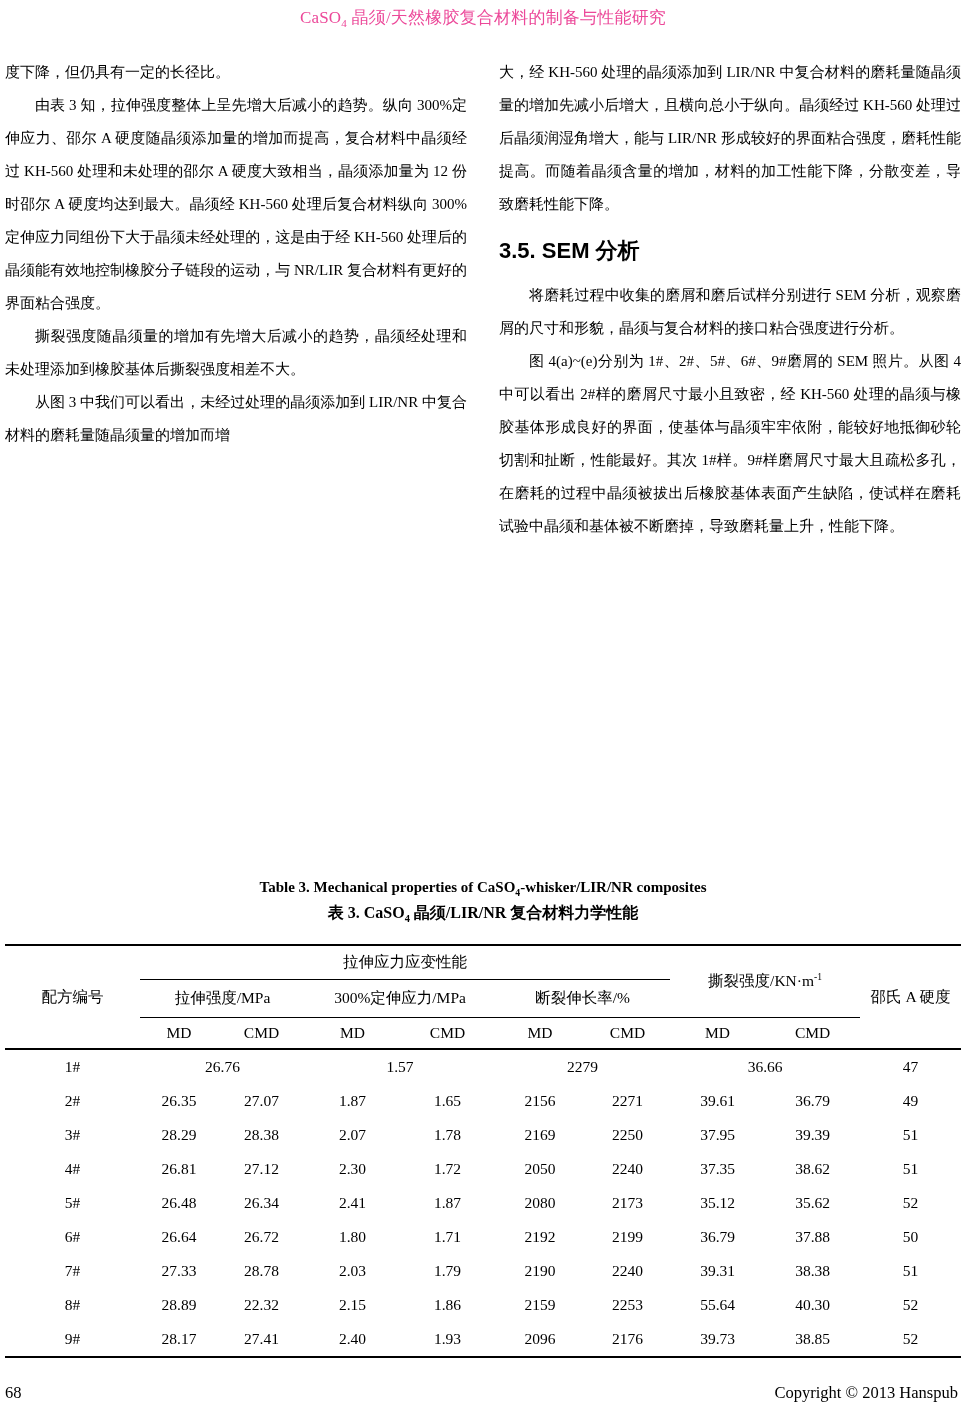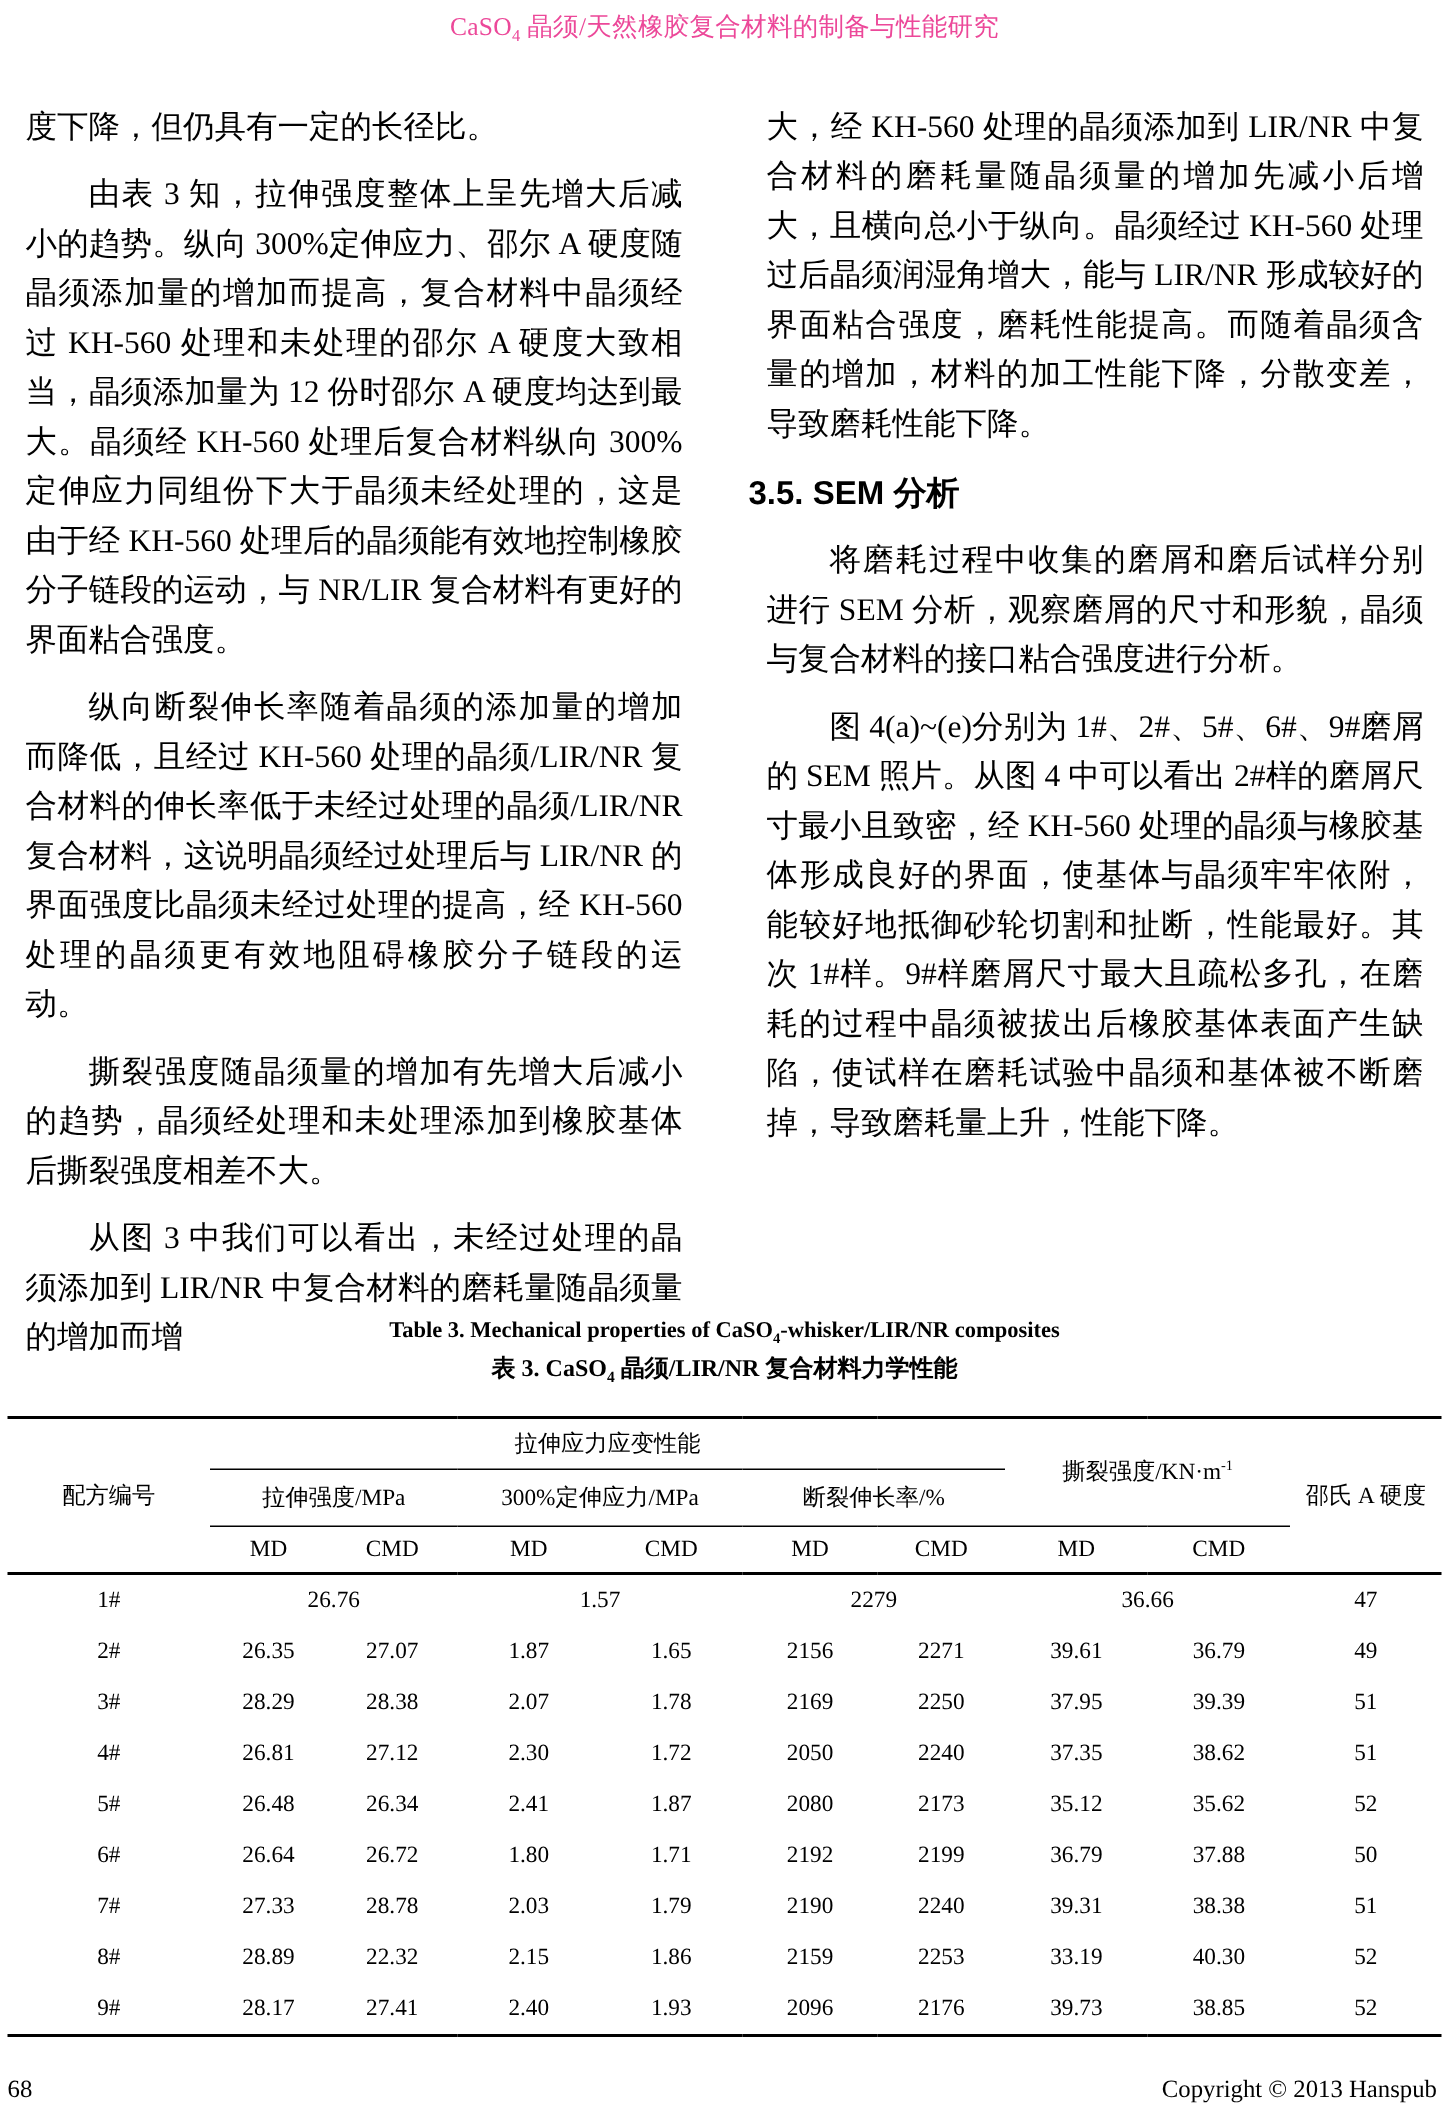--- a/index.html
+++ b/index.html
@@ -12,21 +12,21 @@
     position:absolute;top:6px;left:0;width:966px;text-align:center;
     font-size:17px;color:#ec4899;letter-spacing:.2px;
   }
   .page-header sub{font-size:.65em;}
   .content{
     position:absolute;top:56px;left:5px;width:956px;
     display:flex;gap:32px;
   }
   .col{width:462px;}
   .col p{
-    margin:12px;font-size:21px;line-height:33px;text-align:justify;
+    margin:0;font-size:15px;line-height:33px;text-align:justify;
     text-indent:2em;
   }
   .col p.cont{text-indent:0;}
   .col h3{
     margin:13px 0 12px 0;font-size:22px;line-height:33px;font-weight:bold;
     text-align:left;text-indent:0;
   }
   .col h3 sub{font-size:.65em;}
   .col h3 .zh{font-family:"Liberation Sans","DejaVu Sans",sans-serif;}
   .table-section{position:absolute;top:878px;left:5px;width:956px;}
@@ -60,21 +60,20 @@
 </style>
 </head>
 <body>
 
 <div class="page-header"><span>CaSO</span><sub>4</sub><span> 晶须/天然橡胶复合材料的制备与性能研究</span></div>
 
 <div class="content">
   <div class="col">
     <p class="cont">度下降，但仍具有一定的长径比。</p>
     <p>由表 3 知，拉伸强度整体上呈先增大后减小的趋势。纵向 300%定伸应力、邵尔 A 硬度随晶须添加量的增加而提高，复合材料中晶须经过 KH-560 处理和未处理的邵尔 A 硬度大致相当，晶须添加量为 12 份时邵尔 A 硬度均达到最大。晶须经 KH-560 处理后复合材料纵向 300%定伸应力同组份下大于晶须未经处理的，这是由于经 KH-560 处理后的晶须能有效地控制橡胶分子链段的运动，与 NR/LIR 复合材料有更好的界面粘合强度。</p>
-    <p>纵向断裂伸长率随着晶须的添加量的增加而降低，且经过 KH-560 处理的晶须/LIR/NR 复合材料的伸长率低于未经过处理的晶须/LIR/NR 复合材料，这说明晶须经过处理后与 LIR/NR 的界面强度比晶须未经过处理的提高，经 KH-560 处理的晶须更有效地阻碍橡胶分子链段的运动。</p>
     <p>撕裂强度随晶须量的增加有先增大后减小的趋势，晶须经处理和未处理添加到橡胶基体后撕裂强度相差不大。</p>
     <p>从图 3 中我们可以看出，未经过处理的晶须添加到 LIR/NR 中复合材料的磨耗量随晶须量的增加而增</p>
   </div>
   <div class="col">
     <p class="cont">大，经 KH-560 处理的晶须添加到 LIR/NR 中复合材料的磨耗量随晶须量的增加先减小后增大，且横向总小于纵向。晶须经过 KH-560 处理过后晶须润湿角增大，能与 LIR/NR 形成较好的界面粘合强度，磨耗性能提高。而随着晶须含量的增加，材料的加工性能下降，分散变差，导致磨耗性能下降。</p>
     <h3><span class="zh">3.5. SEM 分析</span></h3>
     <p>将磨耗过程中收集的磨屑和磨后试样分别进行 SEM 分析，观察磨屑的尺寸和形貌，晶须与复合材料的接口粘合强度进行分析。</p>
     <p>图 4(a)~(e)分别为 1#、2#、5#、6#、9#磨屑的 SEM 照片。从图 4 中可以看出 2#样的磨屑尺寸最小且致密，经 KH-560 处理的晶须与橡胶基体形成良好的界面，使基体与晶须牢牢依附，能较好地抵御砂轮切割和扯断，性能最好。其次 1#样。9#样磨屑尺寸最大且疏松多孔，在磨耗的过程中晶须被拔出后橡胶基体表面产生缺陷，使试样在磨耗试验中晶须和基体被不断磨掉，导致磨耗量上升，性能下降。</p>
   </div>
 </div>
@@ -201,21 +200,21 @@
         <td>51</td>
       </tr>
       <tr>
         <td>8#</td>
         <td>28.89</td>
         <td>22.32</td>
         <td>2.15</td>
         <td>1.86</td>
         <td>2159</td>
         <td>2253</td>
-        <td>33.19</td>
+        <td>55.64</td>
         <td>40.30</td>
         <td>52</td>
       </tr>
       <tr>
         <td>9#</td>
         <td>28.17</td>
         <td>27.41</td>
         <td>2.40</td>
         <td>1.93</td>
         <td>2096</td>

